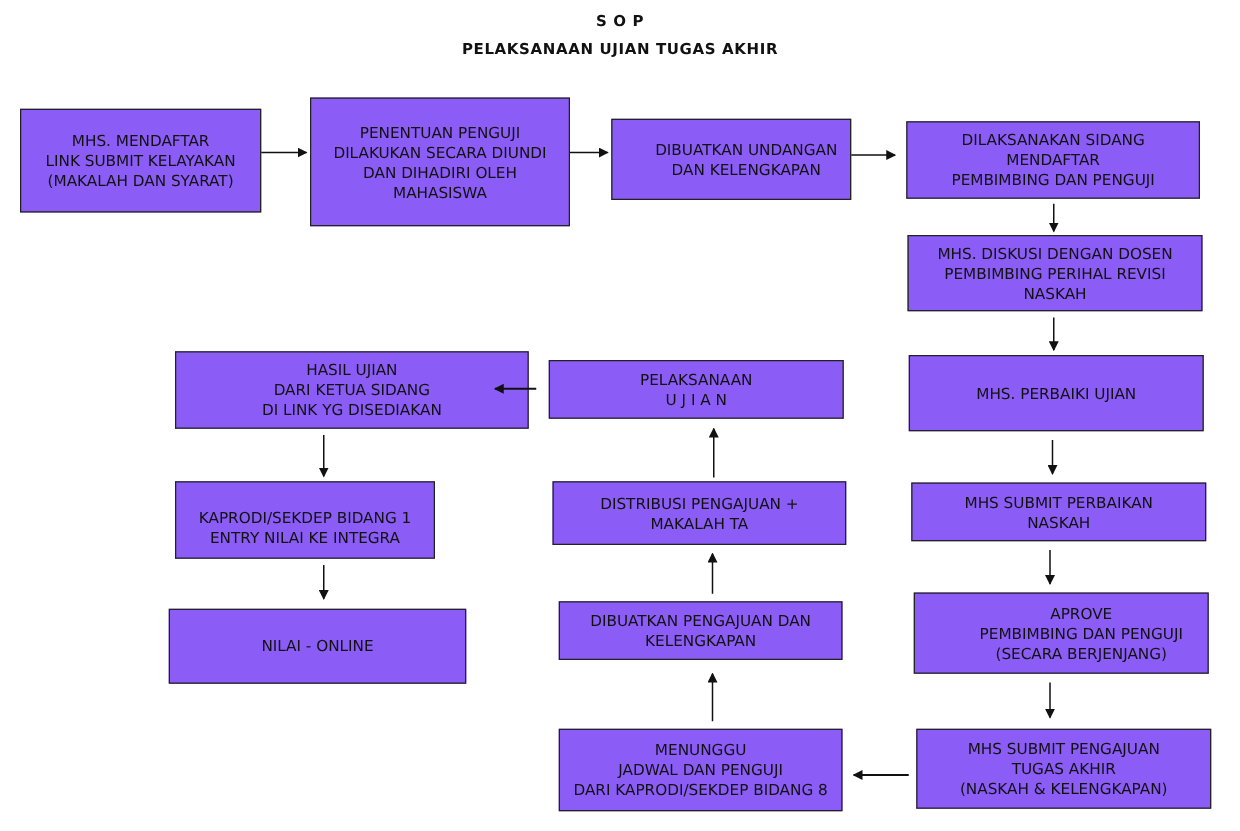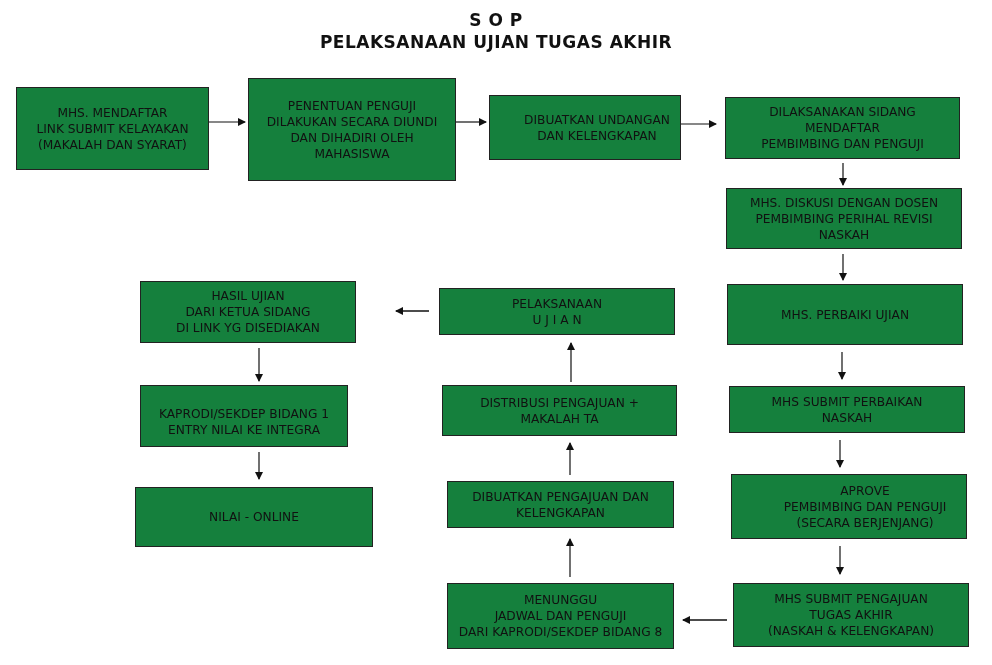--- a/index.html
+++ b/index.html
@@ -1,21 +1,21 @@
 <!DOCTYPE html>
 <html><head>
 <meta charset="utf-8">
 <style>
   html, body { margin:0; padding:0; background:#ffffff; }
   body { width:992px; height:665px; position:relative; overflow:hidden;
          font-family:"DejaVu Sans", "Liberation Sans", sans-serif; color:#111; }
-  .title { position:absolute; left:0; width:992px; text-align:center; font-weight:bold; font-size:17px; letter-spacing:0.5px; }
+  .title { position:absolute; left:0; width:992px; text-align:center; font-weight:bold; font-size:12px; letter-spacing:0.5px; }
   #t1 { top:10px; }
   #t2 { top:32px; }
-  .box { position:absolute; border:1.5px solid #222; box-sizing:border-box; background:#15803d;
+  .box { position:absolute; border:1.5px solid #222; box-sizing:border-box; background:#8b5cf6;
          display:flex; align-items:center; justify-content:center; text-align:center;
          font-size:12.2px; line-height:16px; white-space:pre-line; padding:0 4px; }
   .box.top { align-items:flex-start; }
   svg#arrows { position:absolute; left:0; top:0; }
 </style>
 </head>
 <body>
 
 <div class="title" id="t1">S O P</div>
 <div class="title" id="t2">PELAKSANAAN UJIAN TUGAS AKHIR</div>
@@ -46,21 +46,21 @@
 (NASKAH &amp; KELENGKAPAN)</div>
 <div class="box" style="left:447px;top:583px;width:227px;height:66px;">MENUNGGU
 JADWAL DAN PENGUJI
 DARI KAPRODI/SEKDEP BIDANG 8</div>
 <div class="box" style="left:447px;top:481px;width:227px;height:47px;">DIBUATKAN PENGAJUAN DAN
 KELENGKAPAN</div>
 <div class="box" style="left:442px;top:385px;width:235px;height:51px;">DISTRIBUSI PENGAJUAN +
 MAKALAH TA</div>
 <div class="box" style="left:439px;top:288px;width:236px;height:47px;">PELAKSANAAN
 U J I A N</div>
-<div class="box" style="left:140px;top:281px;width:216px;height:62px;">HASIL UJIAN
+<div class="box" style="left:140px;top:281px;width:283px;height:62px;">HASIL UJIAN
 DARI KETUA SIDANG
 DI LINK YG DISEDIAKAN</div>
 <div class="box top" style="left:140px;top:385px;width:208px;height:62px;padding-top:20px;">KAPRODI/SEKDEP BIDANG 1
 ENTRY NILAI KE INTEGRA</div>
 <div class="box" style="left:135px;top:487px;width:238px;height:60px;">NILAI - ONLINE</div>
 
 <svg id="arrows" width="992" height="665">
   <defs>
     <marker id="ah" markerWidth="8" markerHeight="8" refX="7" refY="4" orient="auto" markerUnits="userSpaceOnUse">
       <path d="M0,0 L8,4 L0,8 z" fill="#111"></path>

